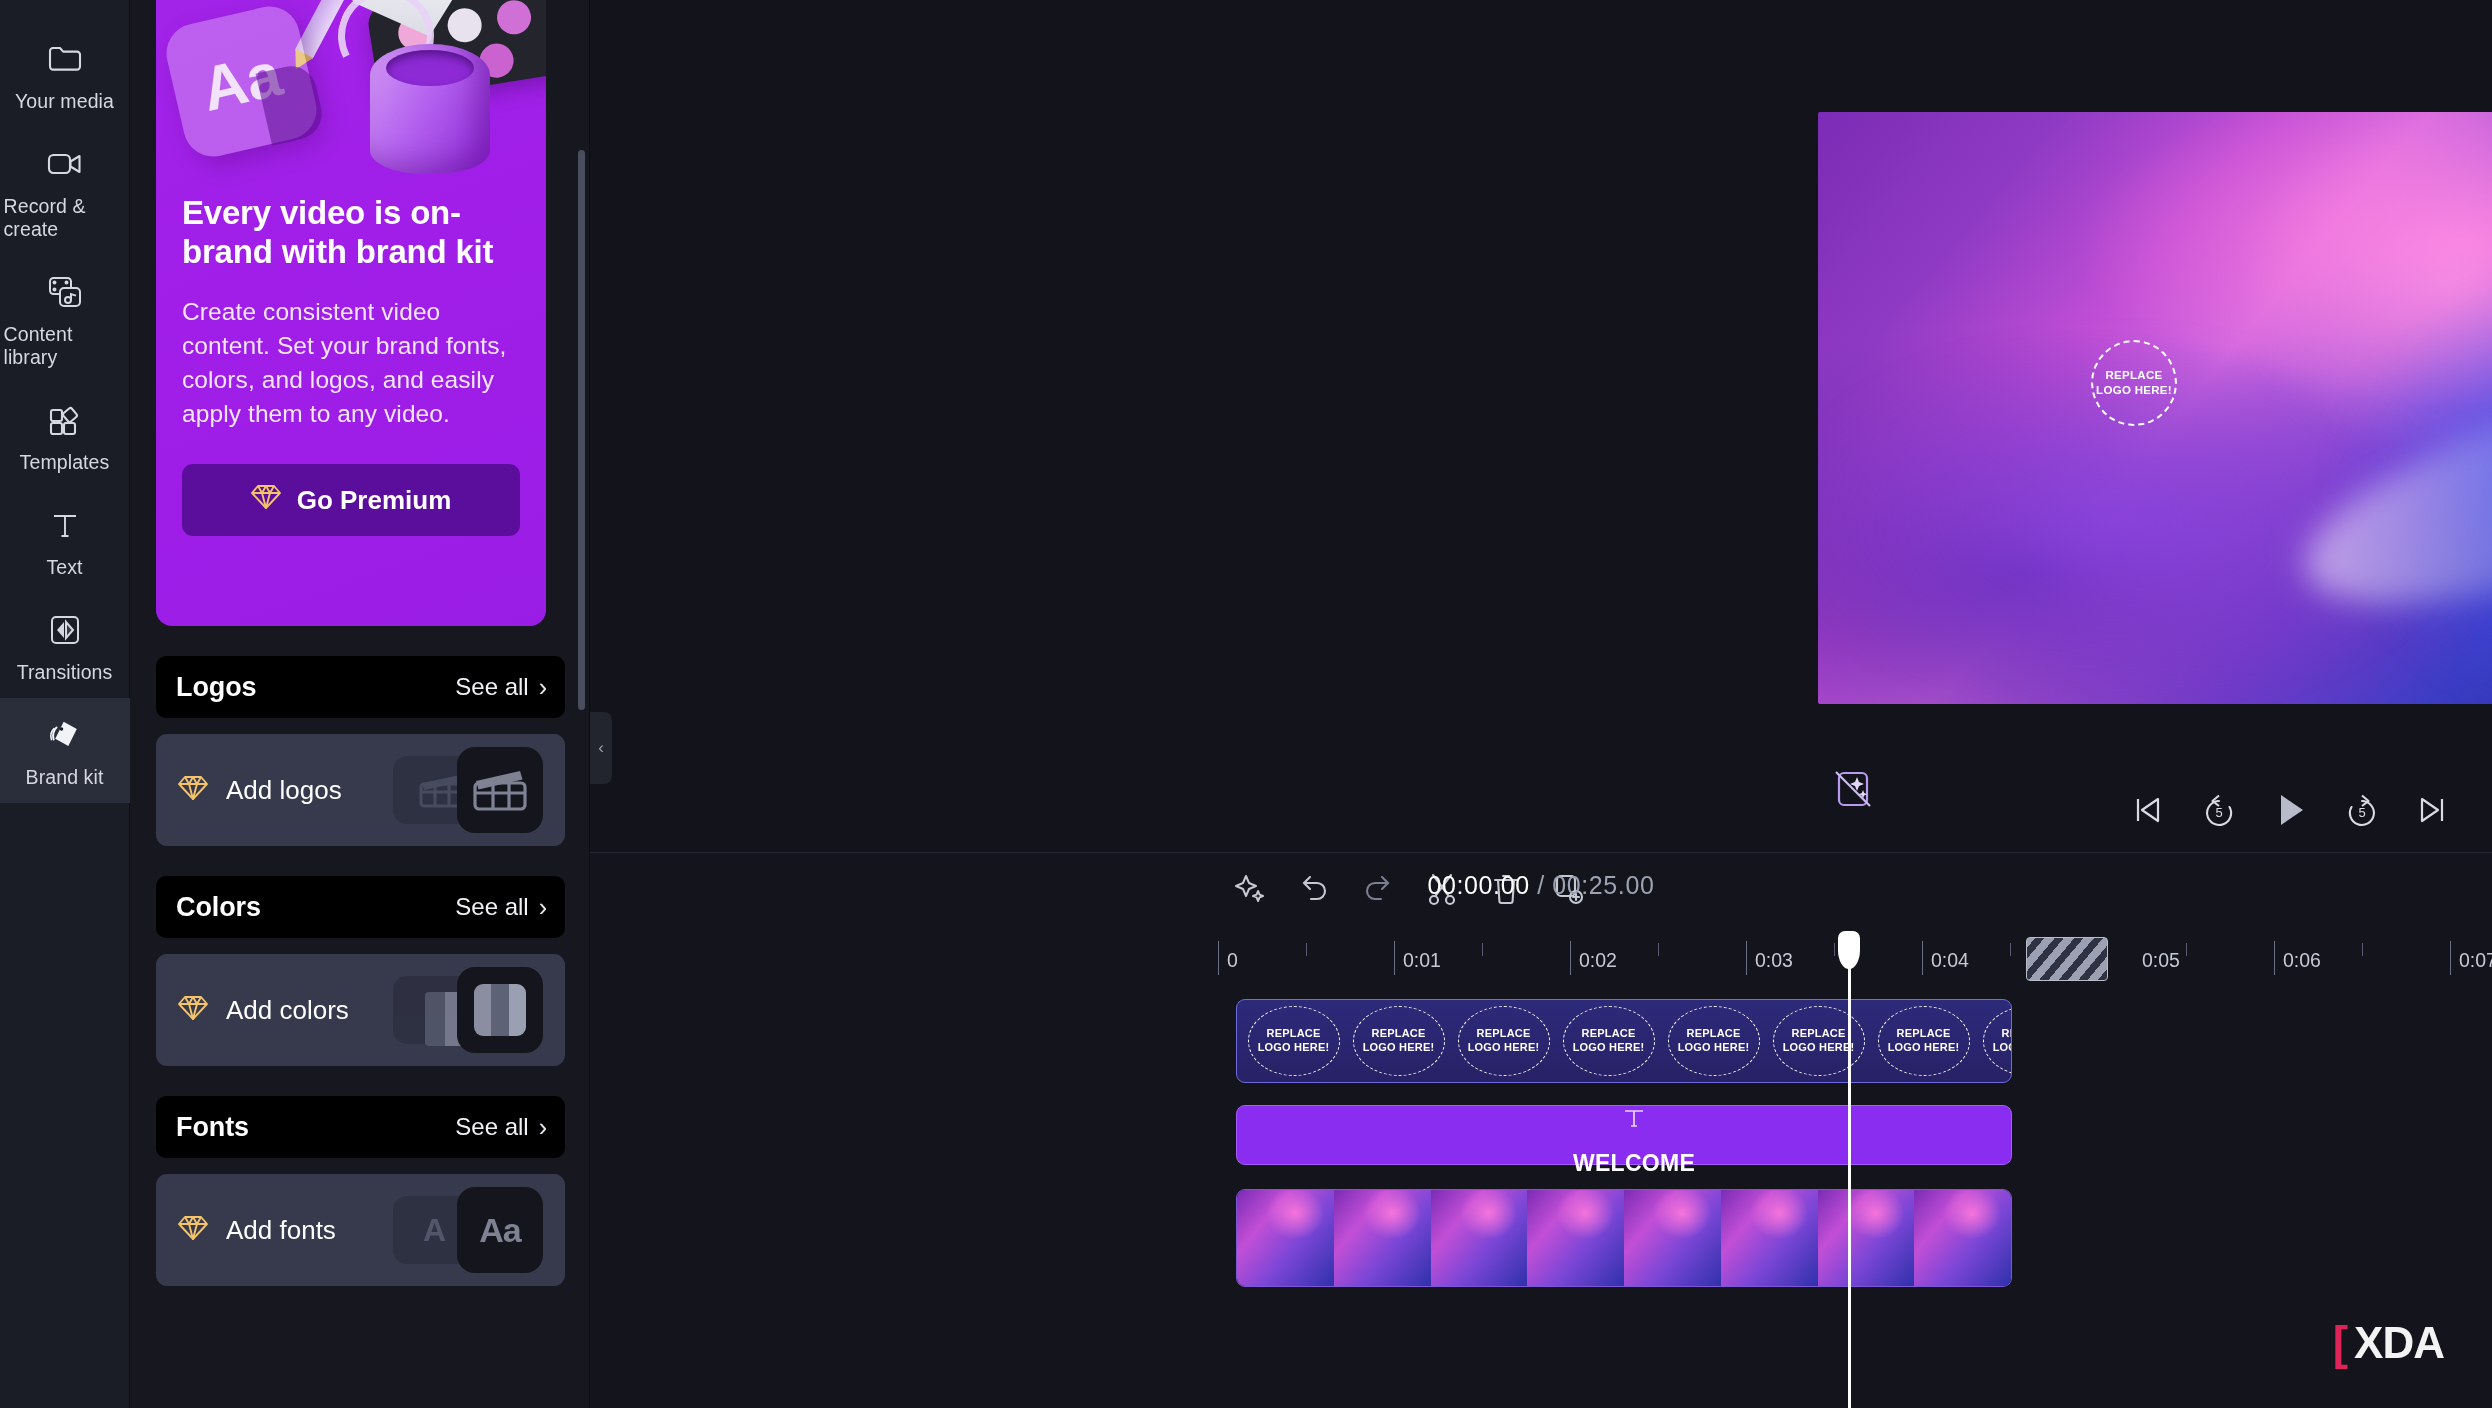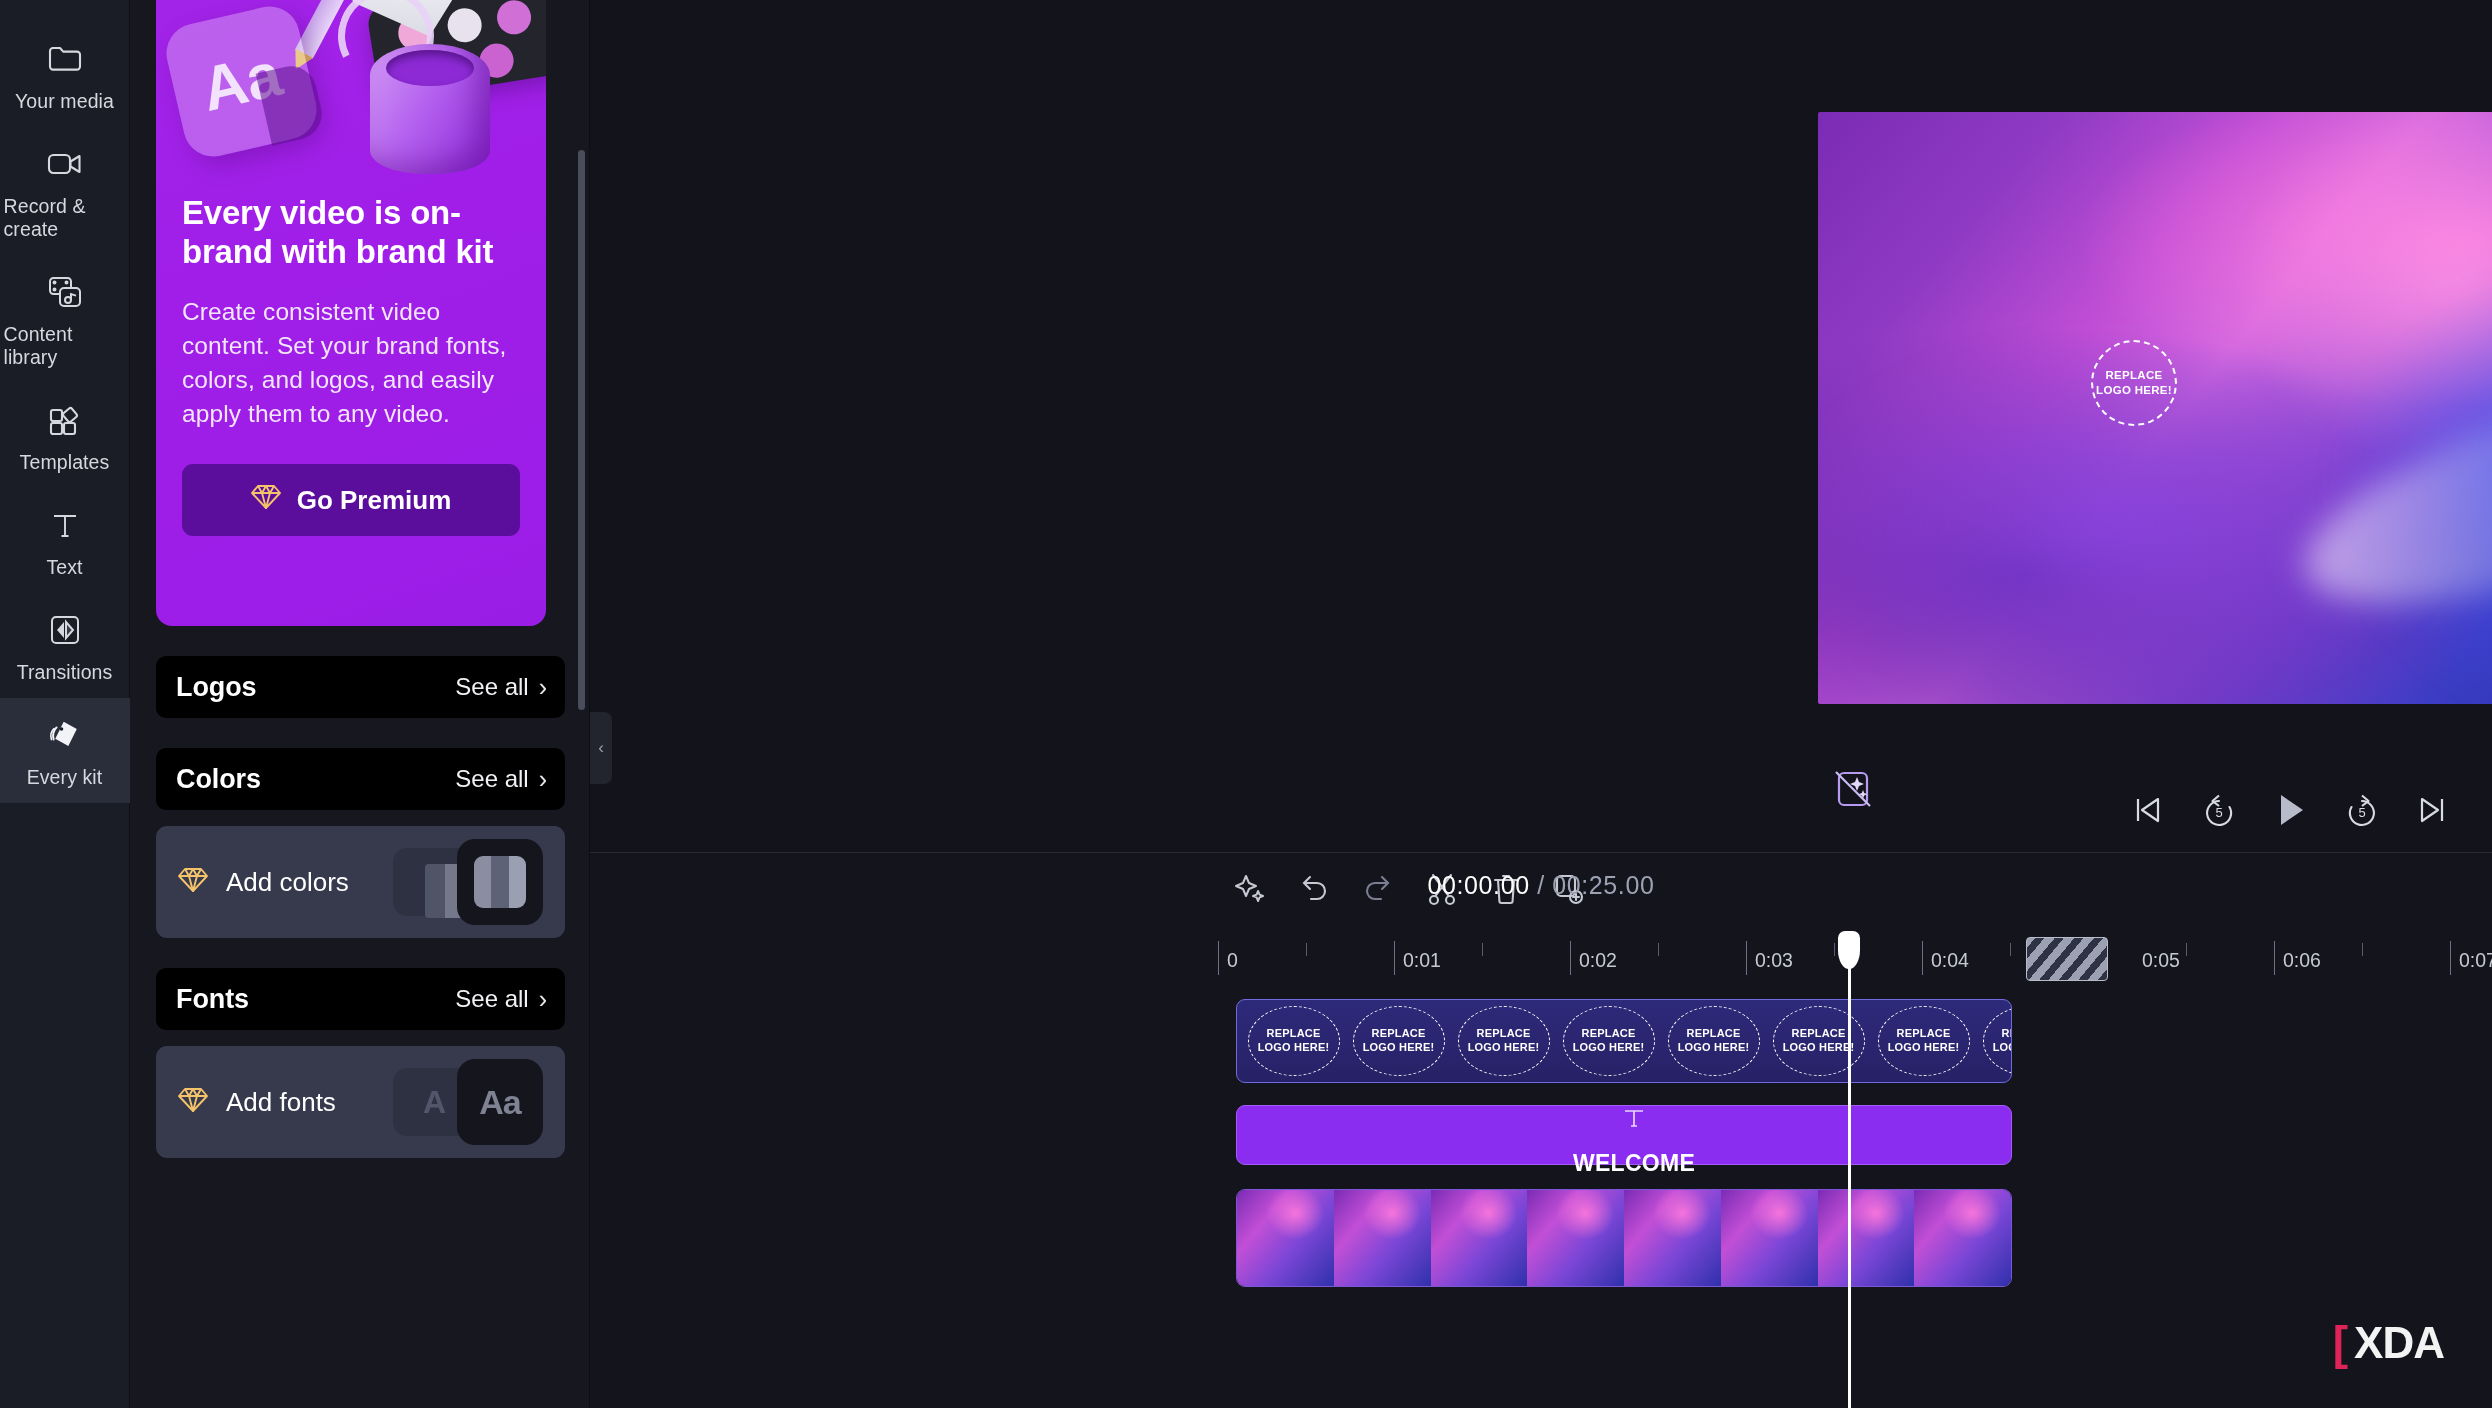--- a/index.html
+++ b/index.html
@@ -339,21 +339,21 @@
 
     <div class="rail-item active">
       <span class="rail-ico">
         <svg width="34" height="32" viewBox="0 0 34 32" fill="none">
           <path d="M14 3l14 5.5-6 18L8 21z" fill="#f2f3f7" transform="rotate(8 17 15)"></path>
           <circle cx="13.5" cy="10" r="1.8" fill="#1b1d26"></circle>
           <path d="M8.5 8.5C5.6 11 4.2 16 5.6 20.5" stroke="#f2f3f7" stroke-width="2" stroke-linecap="round"></path>
           <path d="M6 9.6C3.4 12 2.2 16.6 3.4 20.6" stroke="#f2f3f7" stroke-width="1.6" stroke-linecap="round"></path>
         </svg>
       </span>
-      <span class="rail-label">Every kit</span>
+      <span class="rail-label">Brand kit</span>
     </div>
   </nav>
 
   <aside class="panel">
     <div class="panel-scroll">
 
       <section class="promo">
         <div class="promo-art">
           <div class="art-pal">
             <div class="art-dot" style="left:28px;top:16px;background:#f0a8d8;"></div>
@@ -385,20 +385,45 @@
             <span>Go Premium</span>
           </button>
         </div>
       </section>
 
       <div class="section-head">
         <span class="section-title">Logos</span>
         <span class="see-all-wrap">
           <span class="see-all">See all</span>
           <span class="chev">›</span>
+        </span>
+      </div>
+      <div class="add-card">
+        <span class="gem">
+          <svg width="30" height="26" viewBox="0 0 30 26" fill="none" stroke="#f5c36a" stroke-width="1.9" stroke-linejoin="round">
+            <path d="M7 2h16l6 7-14 15L1 9z"></path>
+              <path d="M1 9h28M7 2l4 7 4-7 4 7 4-7M11 9l4 15 4-15"></path>
+          </svg>
+        </span>
+        <span class="add-label">Add logos</span>
+        <span class="thumbs">
+          <span class="th-back">
+            <svg width="46" height="36" viewBox="0 0 46 36" style="position:absolute;left:26px;top:16px;" fill="none" stroke="#4a4e62" stroke-width="3">
+              <rect x="2" y="12" width="42" height="22" rx="3"></rect>
+                <path d="M2 20h42M16 12v22M30 12v22"></path>
+              <path d="M3 11l38-8 2 7-38 8z" fill="#4a4e62" stroke="none"></path>
+            </svg>
+          </span>
+          <span class="th-front">
+            <svg width="58" height="46" viewBox="0 0 58 46" fill="none" stroke="#7e8293" stroke-width="3.2">
+              <rect x="4" y="16" width="50" height="26" rx="4"></rect>
+                <path d="M4 26h50M22 16v26M38 16v26"></path>
+              <path d="M5 14l44-10 2.5 8.5-44 10z" fill="#7e8293" stroke="none"></path>
+            </svg>
+          </span>
         </span>
       </div>
 
       <div class="section-head">
         <span class="section-title">Colors</span>
         <span class="see-all-wrap">
           <span class="see-all">See all</span>
           <span class="chev">›</span>
         </span>
       </div>

